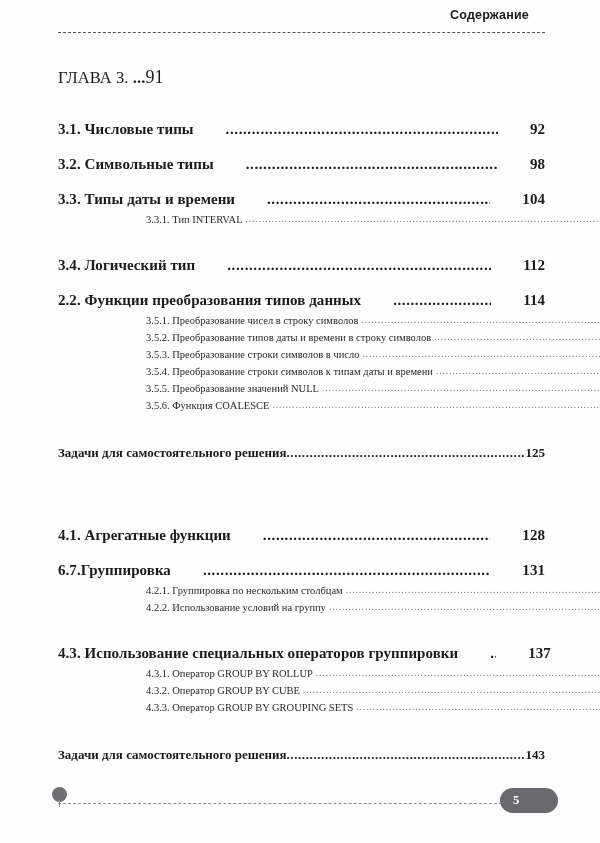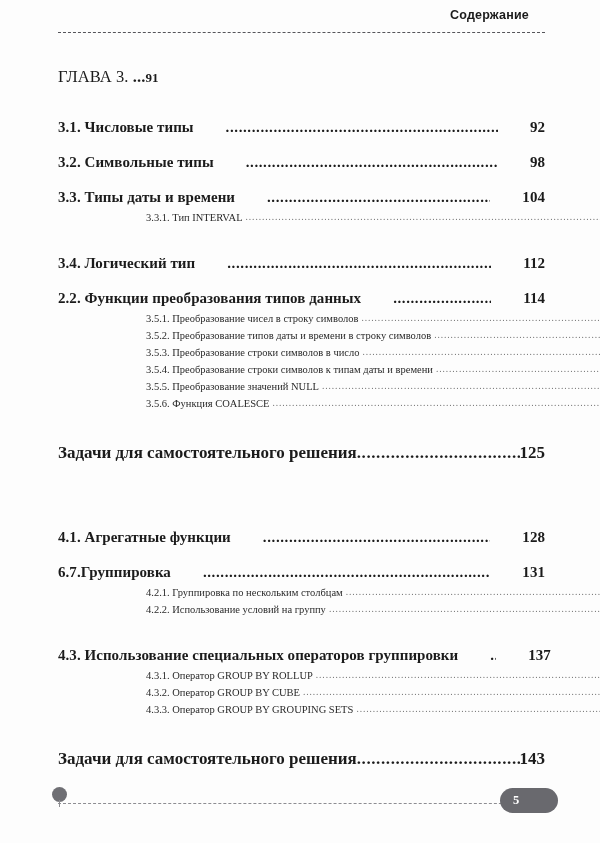--- a/index.html
+++ b/index.html
@@ -91,43 +91,43 @@
   }
   .chapter .pre {
     font-weight: 400;
     letter-spacing: 0.1px;
   }
   .chapter .name {
     font-weight: 700;
     letter-spacing: 0.1px;
   }
   .chapter .pg {
-    font-weight: 700;
-    font-size: 13px;
+    font-weight: 400;
+    font-size: 18px;
   }
   .chapter .leader::after { letter-spacing: 0.5px; }
   .chapter-line2 {
     display: flex;
     align-items: baseline;
     padding-left: 58px;
   }
 
   
   .sec {
     font-size: 15px;
     font-weight: 700;
     letter-spacing: 0.05px;
     margin-top: 18px;
     gap: 32px;
   }
   .sec .pg { font-weight: 700; }
 
   
   .task {
-    font-size: 17px;
+    font-size: 13px;
     font-weight: 700;
     margin-top: 20px;
   }
 
   
   .sub {
     font-size: 10.5px;
     font-weight: 400;
     color: #2a2a2a;
     padding-left: 88px;

